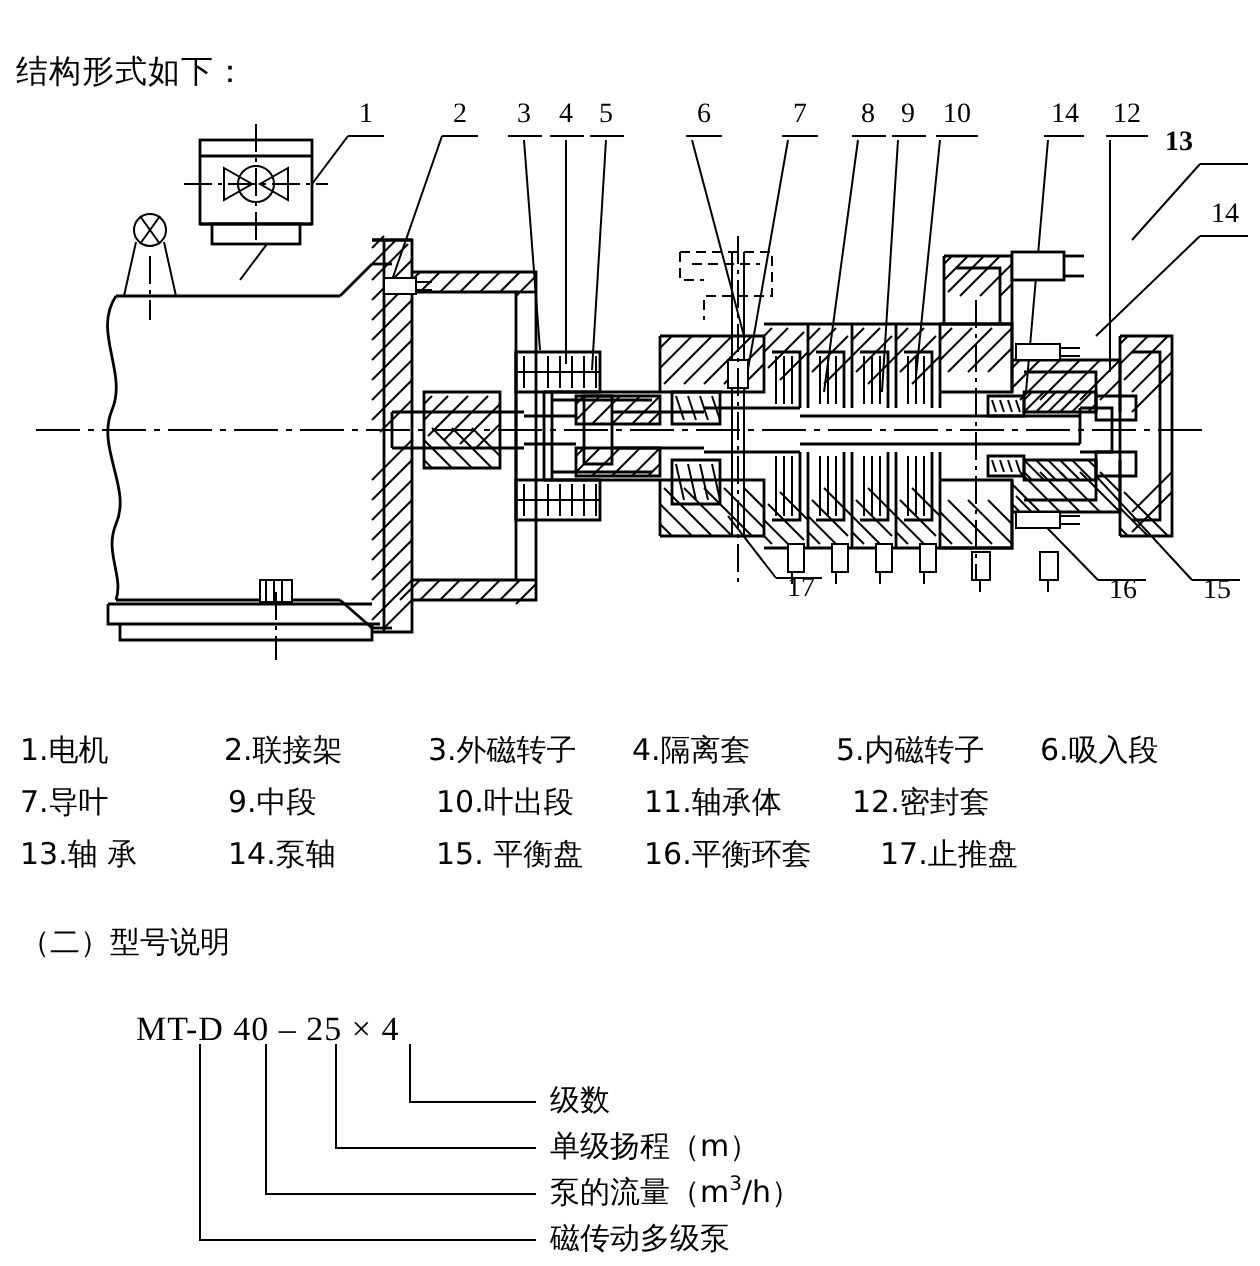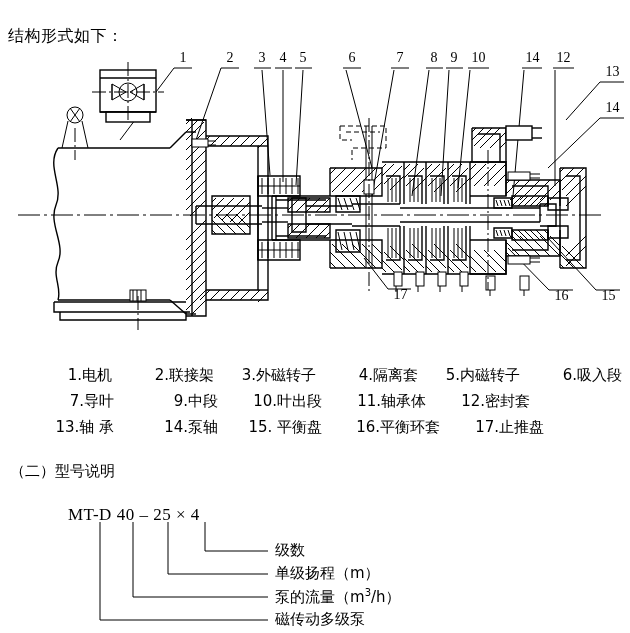--- a/index.html
+++ b/index.html
@@ -12,21 +12,20 @@
   
   #title{
     position:absolute;left:8px;top:26px;font-size:16px;letter-spacing:.5px;
     font-family:Liberation Mono, monospace;white-space:nowrap;
   }
   #legend{position:absolute;left:10px;top:366px;width:612px;}
   .legend-row{display:flex;align-items:baseline;margin-bottom:7px;white-space:nowrap;}
   .legend-item{
     font-size:15px;font-family:"DejaVu Sans","Liberation Sans",sans-serif;
     white-space:nowrap;
-    text-align:right;
   }
   .legend-row.r1 .legend-item{width:104px;}
   .legend-row.r2 .legend-item{width:104px;}
   .legend-row.r3 .legend-item{width:104px;}
   .legend-row.r3 .w-wide{width:118px;}
 
   #section-b{
     position:absolute;left:10px;top:462px;font-size:15px;
     font-family:"DejaVu Sans","Liberation Sans",sans-serif;white-space:nowrap;
   }
@@ -626,21 +625,21 @@
     <div class="num" style="left:254px;top:50px;width:16px;">3</div>
     <div class="num" style="left:275px;top:50px;width:16px;">4</div>
     <div class="num" style="left:295px;top:50px;width:16px;">5</div>
     <div class="num" style="left:344px;top:50px;width:16px;">6</div>
     <div class="num" style="left:392px;top:50px;width:16px;">7</div>
     <div class="num" style="left:426px;top:50px;width:16px;">8</div>
     <div class="num" style="left:446px;top:50px;width:16px;">9</div>
     <div class="num" style="left:468px;top:50px;width:21px;text-align:center;">10</div>
     <div class="num" style="left:522px;top:50px;width:21px;">14</div>
     <div class="num" style="left:553px;top:50px;width:21px;">12</div>
-    <div class="num" style="left:601px;top:64px;width:23px;">13</div>
+    <div class="num" style="left:578px;top:64px;width:23px;font-weight:bold;">13</div>
     <div class="num" style="left:601px;top:100px;width:23px;">14</div>
     <div class="num" style="left:597px;top:288px;width:23px;">15</div>
     <div class="num" style="left:550px;top:288px;width:23px;">16</div>
     <div class="num" style="left:389px;top:287px;width:23px;">17</div>
   </div>
 
   <div id="legend">
     <div class="legend-row r1">
       <span class="legend-item">1.电机</span>
       <span class="legend-item">2.联接架</span>

